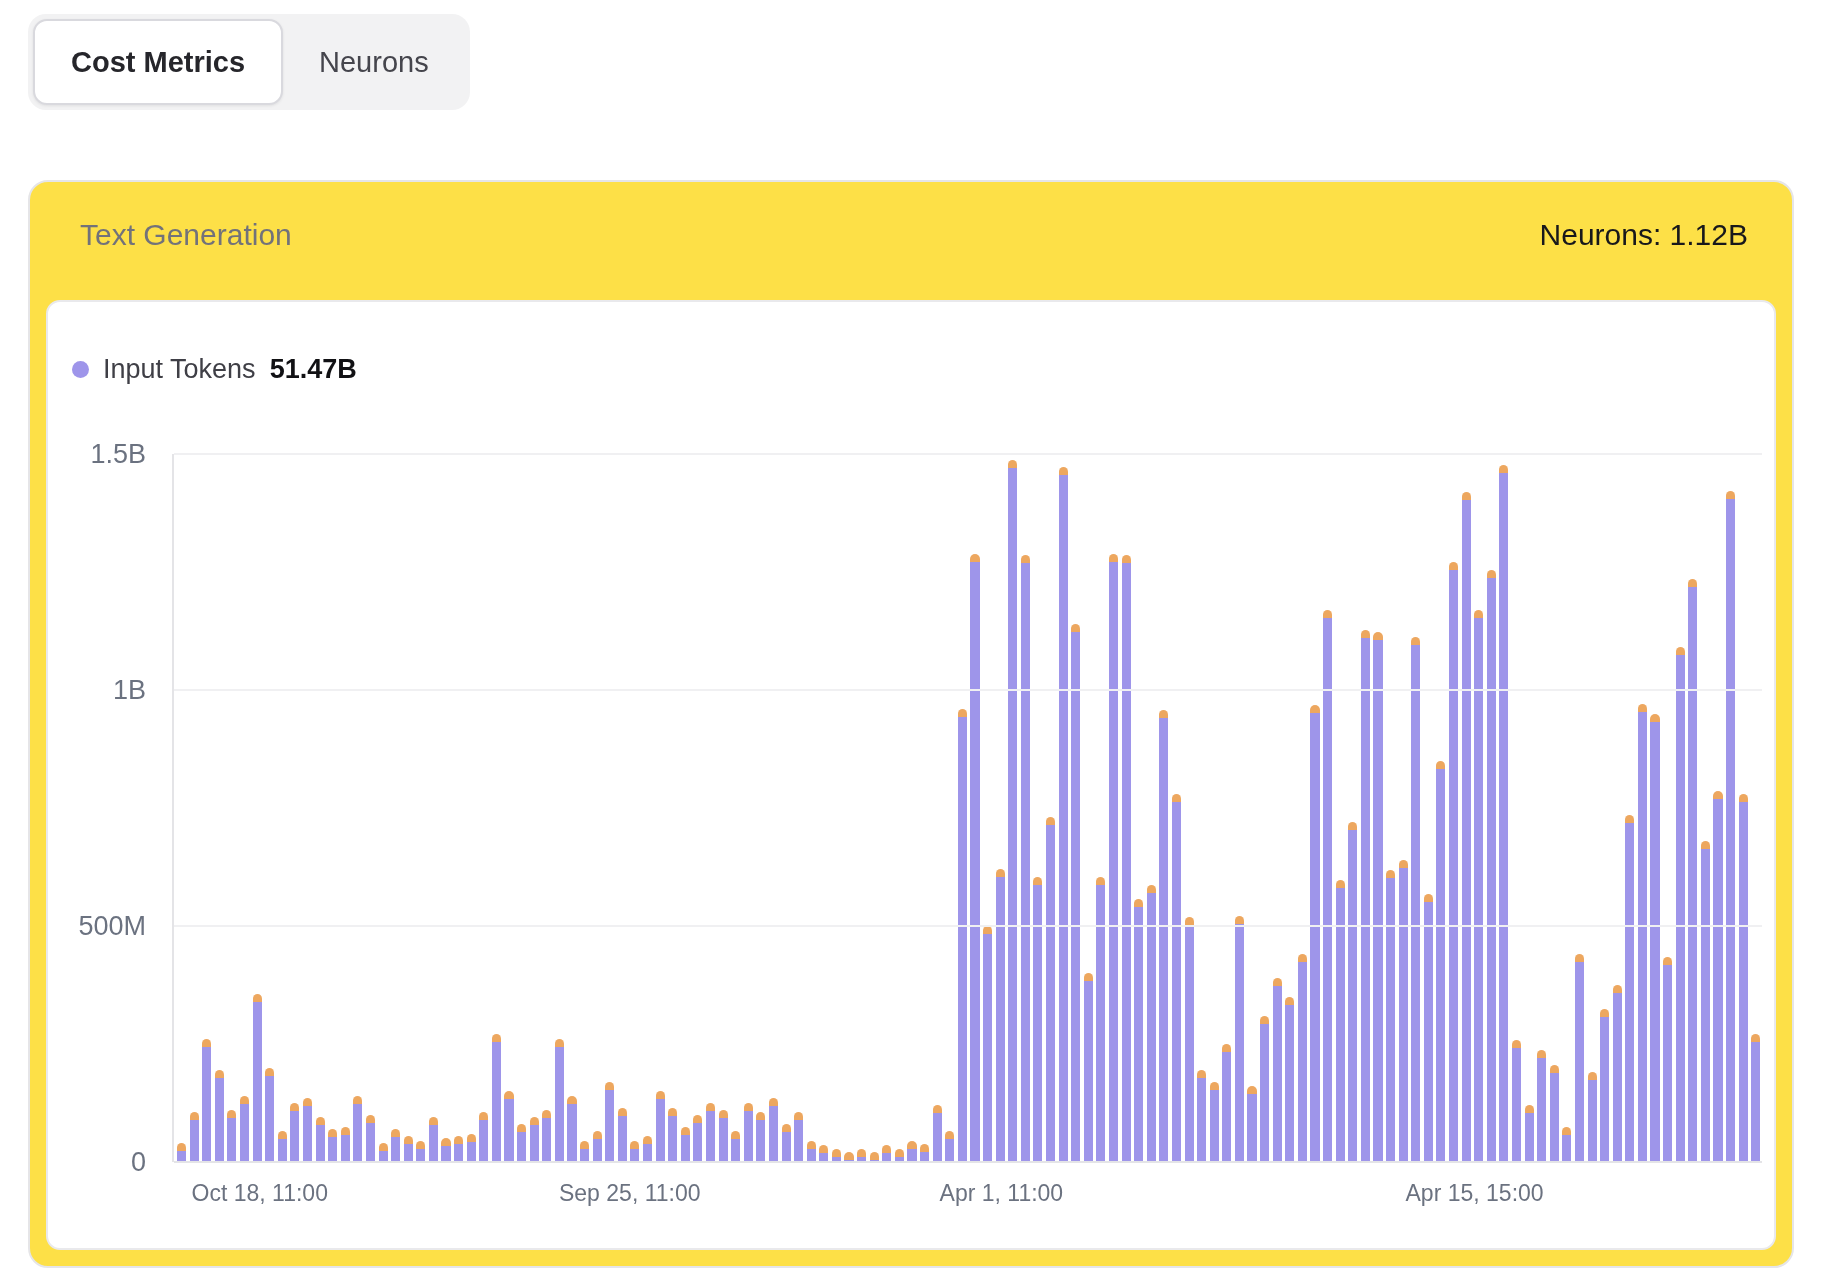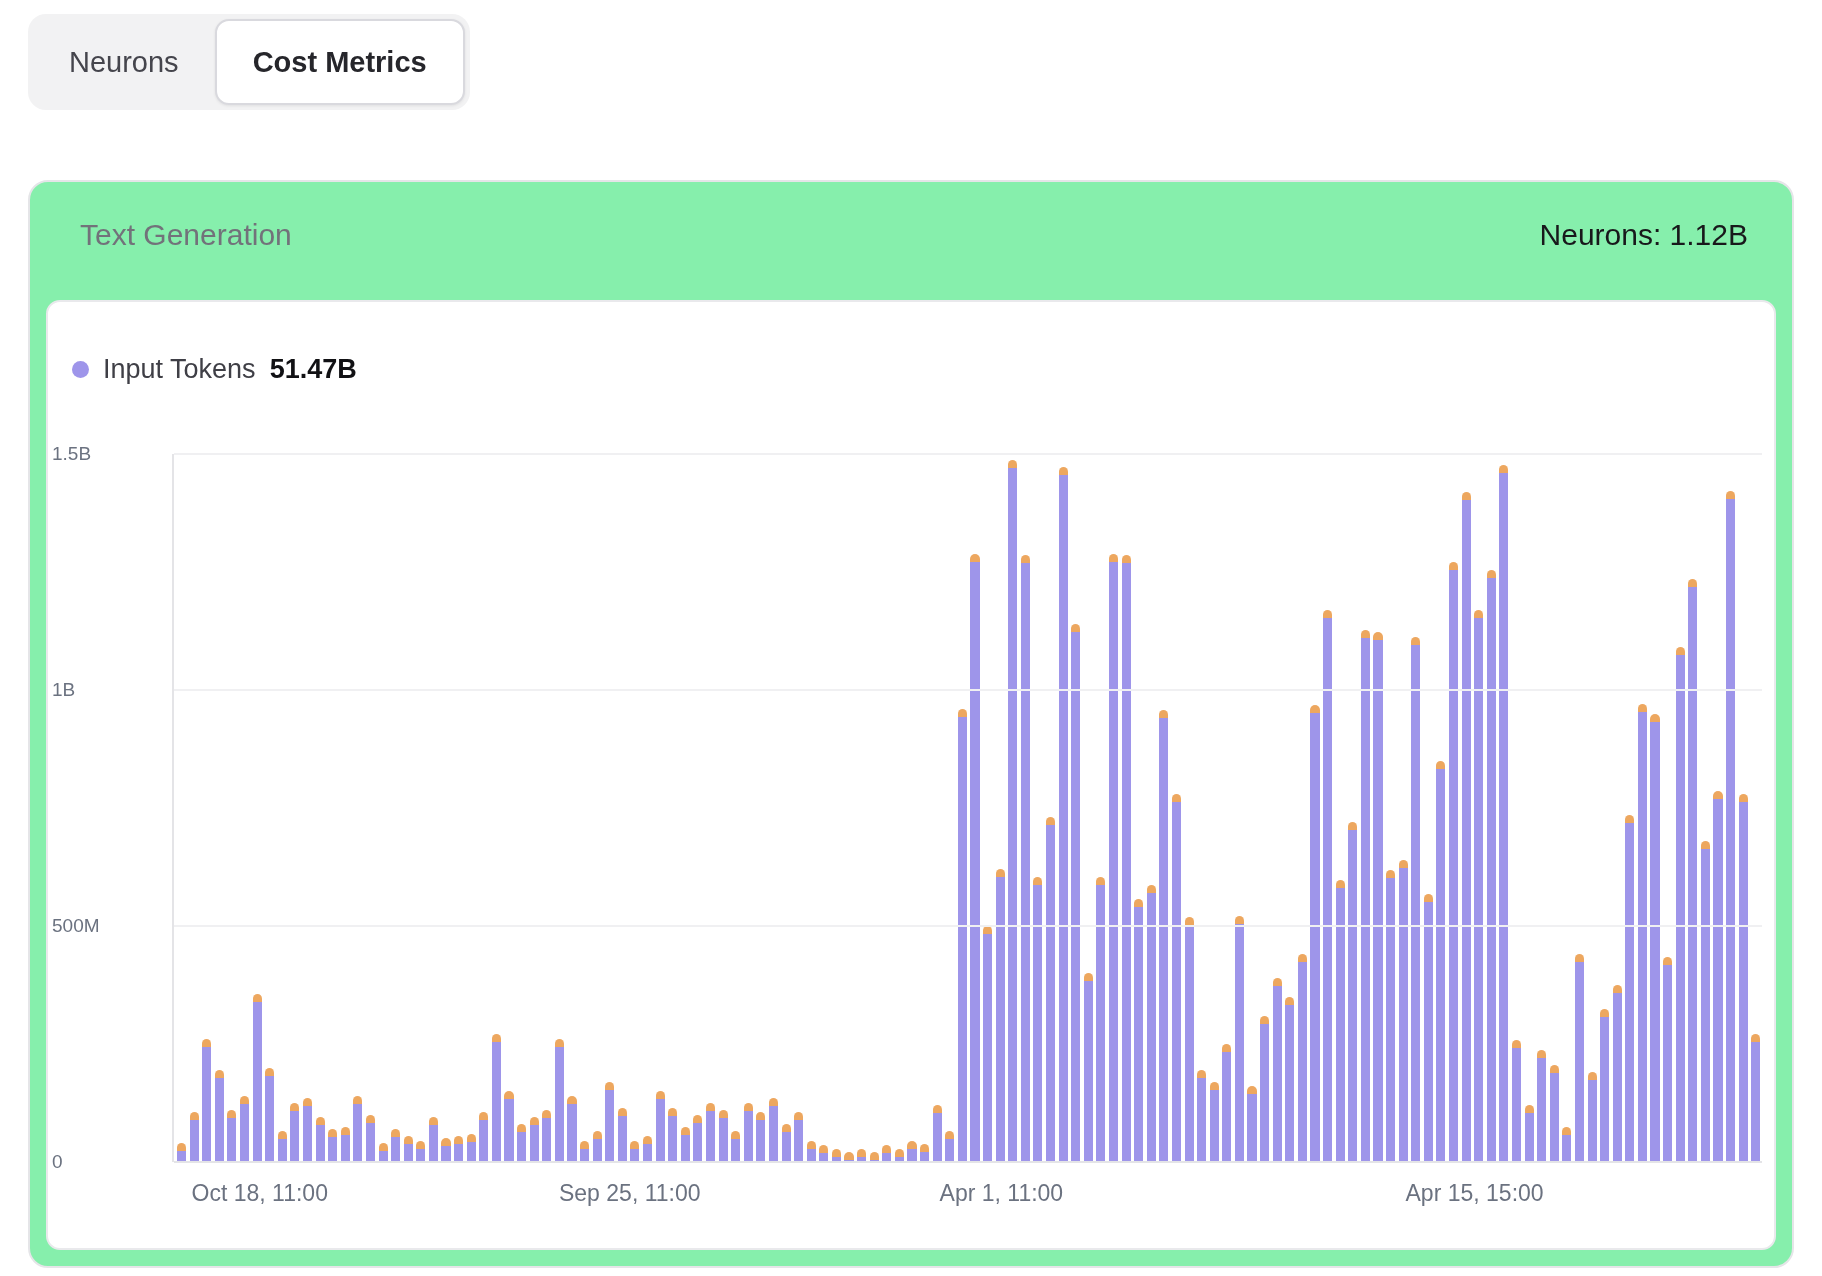--- a/index.html
+++ b/index.html
@@ -13,21 +13,21 @@
                 box-shadow:0 1px 3px rgba(0,0,0,.08); }
   .tab.inactive { color:#45454c; font-weight:500; }
   .timebtn { margin-left:36px; height:96px; display:flex; align-items:center; gap:18px;
              background:#ffffff; border:4px solid #2b65c7; border-radius:18px; padding:0 38px;
              font-size:30px; color:#18181b; cursor:pointer; }
   .timebtn .tz { color:#6b7280; margin-left:6px; }
   .clock { width:32px; height:32px; flex:0 0 auto; }
 
   
   .card { position:absolute; left:28px; top:180px; width:1766px; height:1088px;
-          background:#86efac; border:2px solid #e5e5e8; border-radius:20px; }
+          background:#fde047; border:2px solid #e5e5e8; border-radius:20px; }
   .cardhead { position:absolute; left:50px; right:44px; top:36px; display:flex;
               justify-content:space-between; align-items:center; }
   .cardtitle { font-size:30px; color:#72727a; }
   .cardtotal { font-size:30px; color:#18181b; }
 
   .panel { position:absolute; left:16px; right:16px; top:118px; bottom:16px;
            background:#ffffff; border:2px solid #e9e9ec; border-radius:14px; }
 
   
   .legend { position:absolute; left:24px; top:52px; display:flex; gap:88px; align-items:center; }
@@ -37,35 +37,35 @@
 
   
   .plot { position:absolute; left:124px; top:152px; width:1590px; height:708px;
           border-left:2px solid #e4e4e7; }
   .gridline { position:absolute; left:0; right:0; height:2px; background:#f0f0f2; }
   .gridline.base { background:#e4e4e7; }
   .bars { position:absolute; left:3px; right:2px; top:0; bottom:0;
           display:flex; align-items:flex-end; gap:3.5px; }
   .bar { flex:1 1 0; display:flex; flex-direction:column; justify-content:flex-end; }
   .bar .cap { border-radius:5px 5px 0 0; }
-  .ylab { position:absolute; width:100px; right:100%; margin-right:22px; 
-          font-size:19px; color:#6b7280; transform:translateY(-50%); }
+  .ylab { position:absolute; width:100px; right:100%; margin-right:28px; text-align:right;
+          font-size:27px; color:#6b7280; transform:translateY(-50%); }
   .xlab { position:absolute; top:726px; transform:translateX(-50%); white-space:nowrap;
           font-size:23px; color:#6b7280; }
 </style>
 </head>
 <body>
 
 <div class="topbar">
   <div class="tabgroup">
+    <div class="tab active">
+      <span>Cost Metrics</span>
+    </div>
     <div class="tab inactive">
       <span>Neurons</span>
-    </div>
-    <div class="tab active">
-      <span>Cost Metrics</span>
     </div>
   </div>
 
 </div>
 
 <div class="card">
   <div class="cardhead">
     <div class="cardtitle">Text Generation</div>
     <div class="cardtotal">Neurons: 1.12B</div>
   </div>

